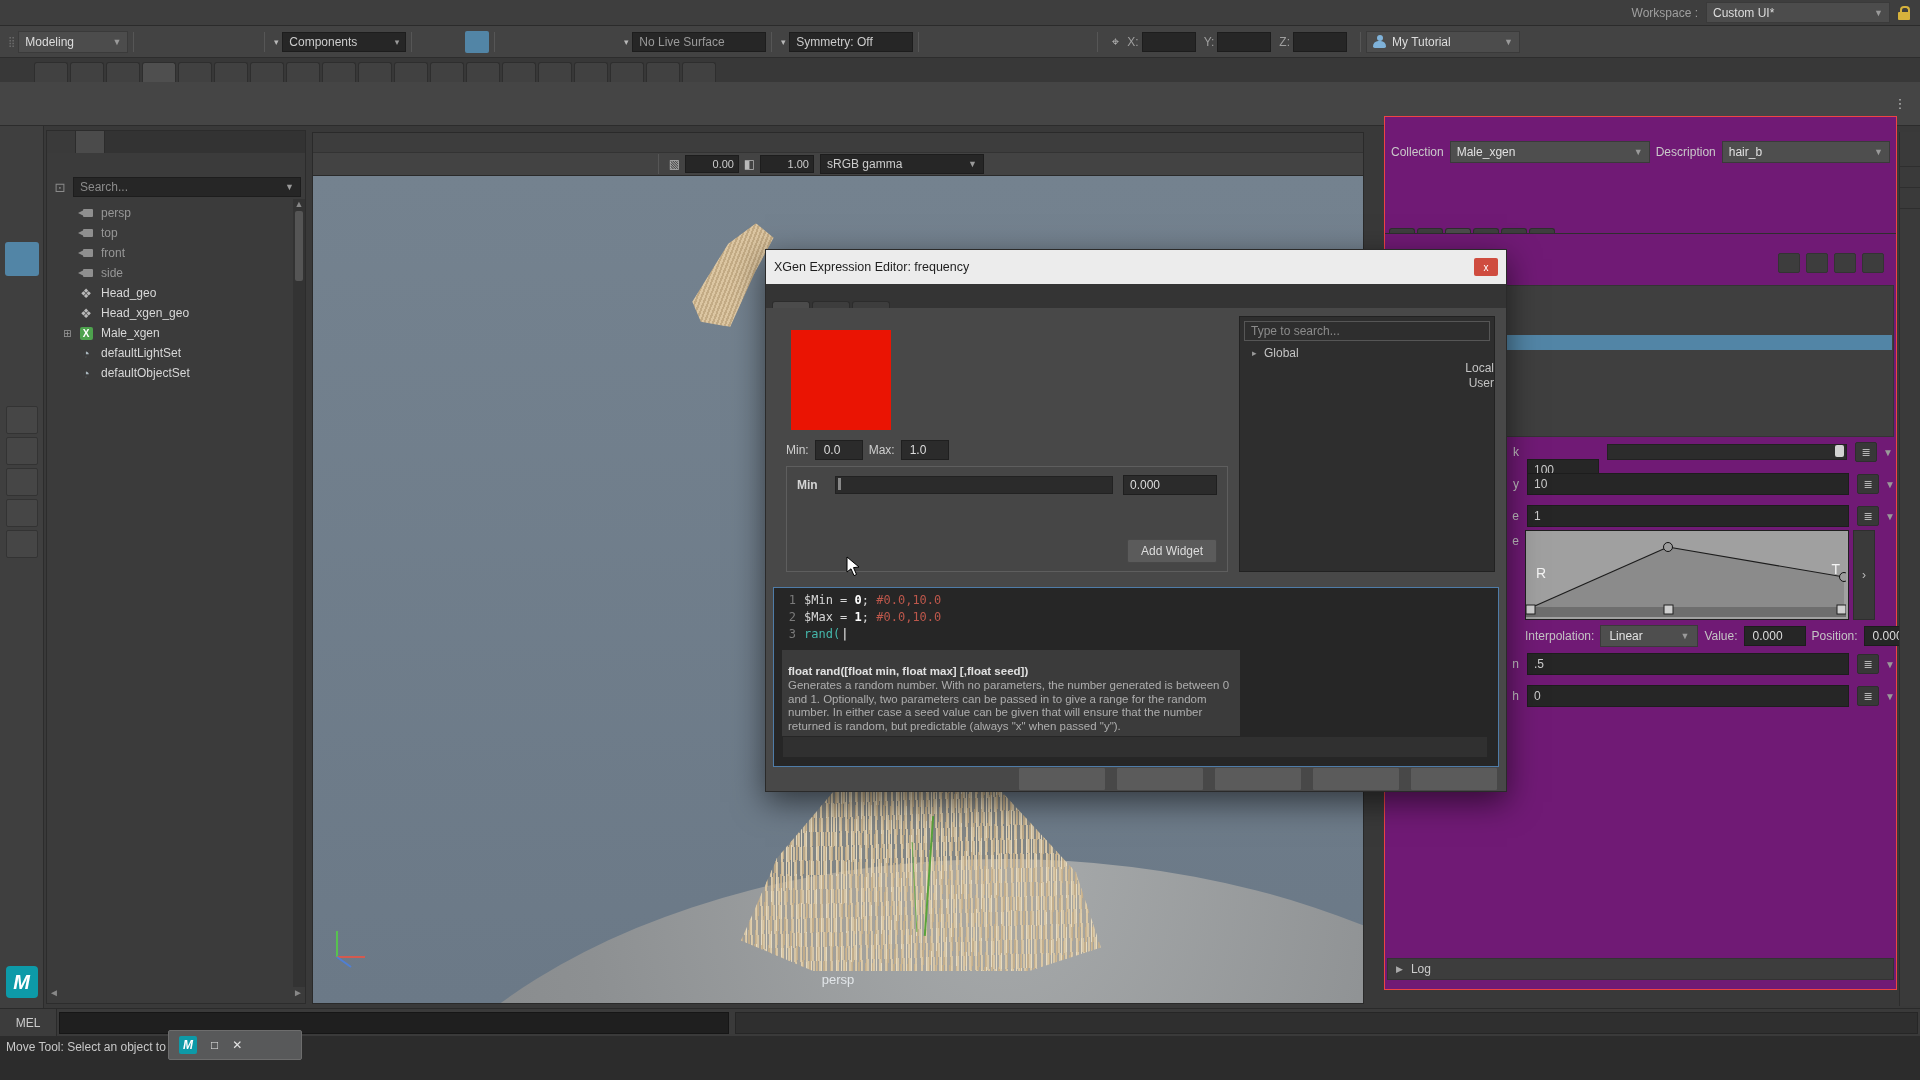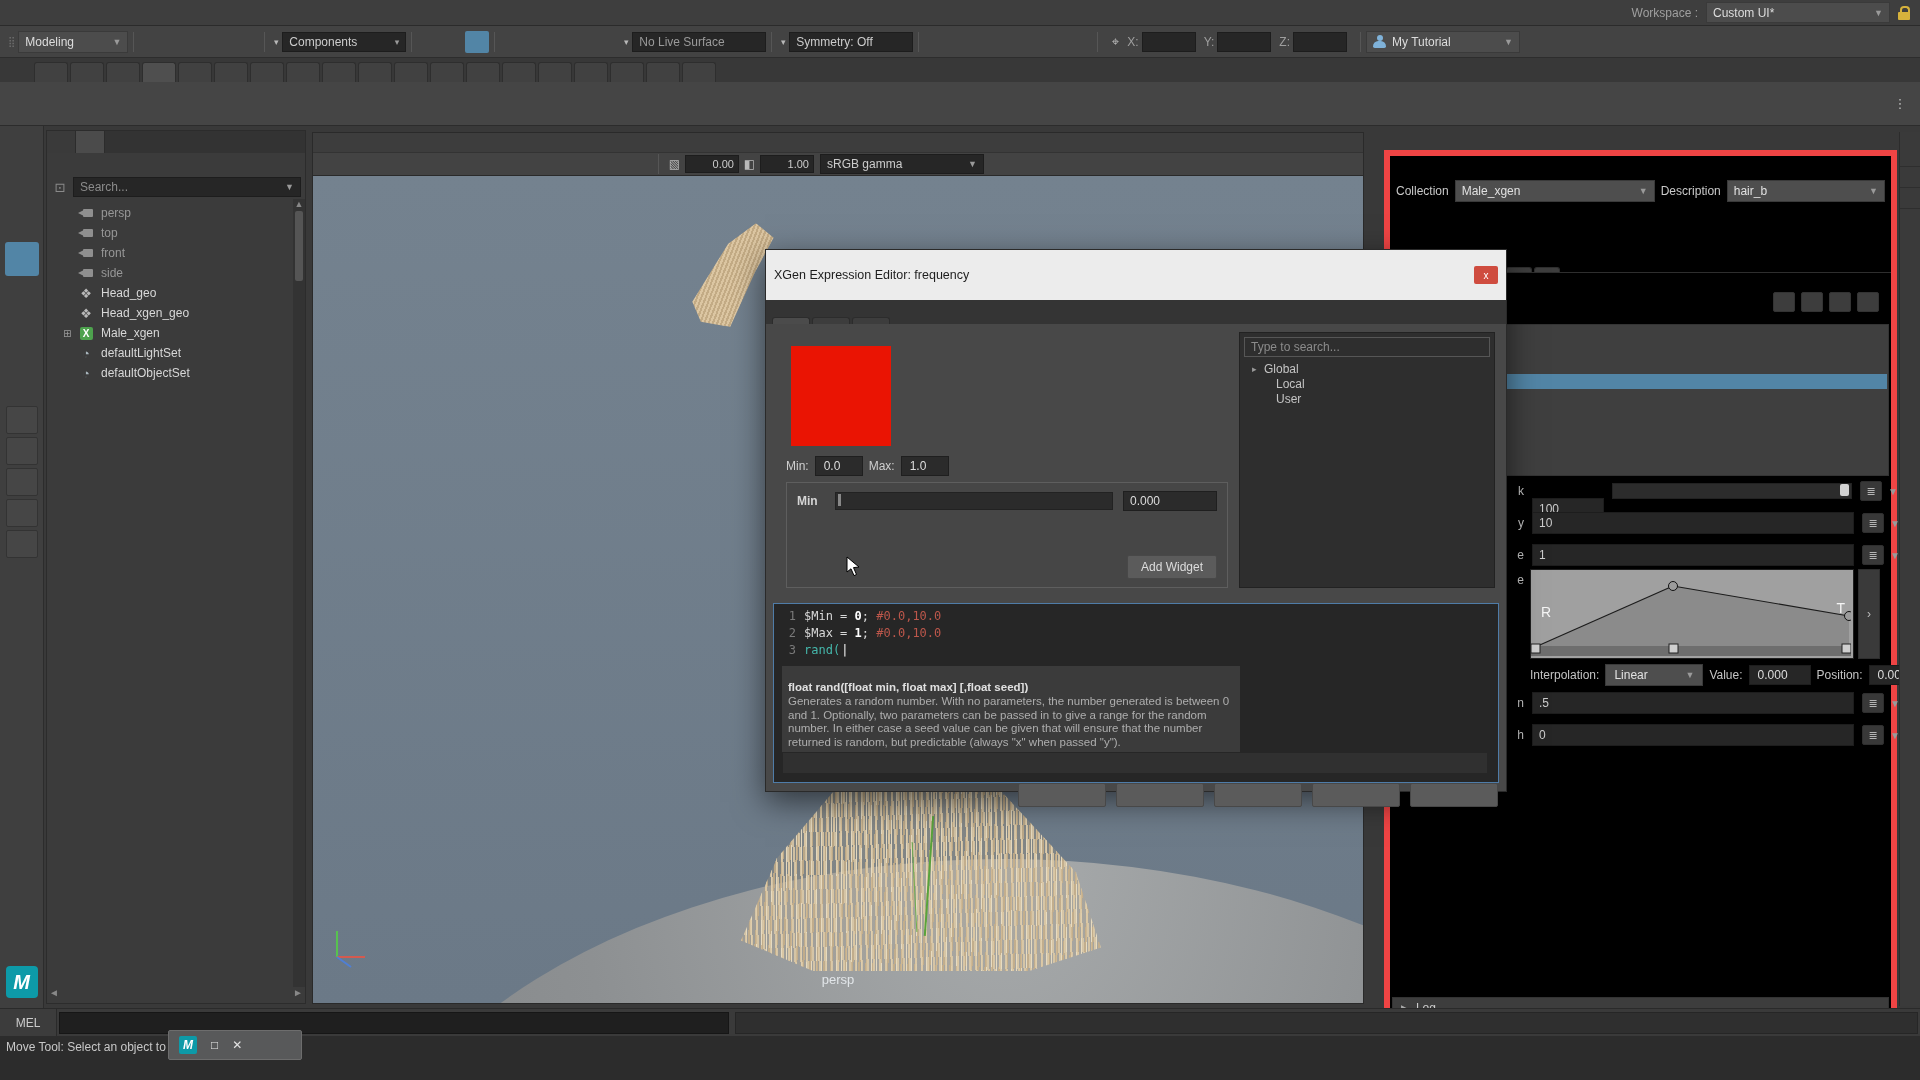--- a/index.html
+++ b/index.html
@@ -81,21 +81,21 @@
       linear-gradient(rgba(190,165,125,.35),rgba(190,165,125,.15));
     clip-path:polygon(46% 0,60% 3%,93% 58%,100% 90%,80% 100%,20% 100%,0 87%,10% 52%,36% 5%);}
   #hair .strand{position:absolute;left:52%;top:34%;width:2px;height:120px;background:#59a33c;transform:rotate(4deg);}
   #hair .strand2{position:absolute;left:48%;top:45%;width:1px;height:90px;background:#6fae4e;transform:rotate(-3deg);}
   #horn{position:absolute;left:376px;top:46px;width:106px;height:106px;transform:rotate(6deg);
     background:repeating-linear-gradient(105deg,#dcc6a2 0 2px,#c3ab85 2px 4px);
     clip-path:polygon(6% 80%,34% 22%,58% 0,76% 12%,62% 46%,44% 100%,16% 98%);}
   #persp-label{position:absolute;left:0;right:0;bottom:16px;text-align:center;color:#e2e6e9;font-size:13px;}
   #axis{position:absolute;left:10px;bottom:34px;}
   
-  #xgenpanel{left:1384px;top:150px;width:513px;height:874px;background:#000000;border:6px solid #ef4444;box-sizing:border-box;}
+  #xgenpanel{left:1384px;top:116px;width:513px;height:874px;background:#701a75;border:1px solid #ef4444;box-sizing:border-box;}
   #xg-menus{display:flex;gap:16px;align-items:center;height:22px;padding-left:8px;}
   #xg-collrow{display:flex;align-items:center;height:26px;padding:0 6px;gap:6px;}
   #xg-collrow .lab{color:#c9c9c9;}
   #xg-collrow .seldd{background:#4e4e4e;border:1px solid #3a3a3a;height:20px;display:flex;align-items:center;padding:0 6px;color:#e0e0e0;}
   .xg-ic{width:40px;height:34px;display:flex;align-items:center;justify-content:center;color:#74a85e;font-size:22px;}
   #xg-tabs{display:flex;height:24px;align-items:flex-end;border-bottom:1px solid #2e2e2e;padding-left:4px;}
   #xg-tabs .tab{padding:2px 12px;color:#9d9d9d;background:#3e3e3e;border:1px solid #2e2e2e;border-bottom:none;margin-right:2px;border-radius:3px 3px 0 0;font-size:12px;}
   #xg-tabs .tab.active{background:#4c4c4c;color:#f2f2f2;font-weight:bold;}
   #xg-strip{position:absolute;left:0;right:0;top:124px;height:44px;}
   #xg-strip .row{position:absolute;right:12px;top:12px;gap:6px;}
@@ -120,42 +120,42 @@
   #interp{position:absolute;left:140px;top:94px;display:flex;align-items:center;gap:6px;height:24px;}
   #interp .lab{color:#c4c4c4;}
   #interp .seldd{background:#4e4e4e;border:1px solid #3a3a3a;height:20px;display:flex;align-items:center;padding:0 8px;color:#e2e2e2;width:80px;}
   #interp .vfld{background:#262626;border:1px solid #1d1d1d;height:18px;display:flex;align-items:center;padding:0 8px;color:#ddd;width:44px;}
   #xg-log{position:absolute;left:2px;right:2px;top:841px;height:20px;background:#3d3d3d;border:1px solid #333;display:flex;align-items:center;gap:8px;padding-left:8px;color:#ccc;}
   
   #sidetabs{left:1899px;top:132px;width:21px;height:874px;background:#3a3a3a;border-left:1px solid #2c2c2c;display:flex;flex-direction:column;gap:12px;padding-top:14px;box-sizing:border-box;}
   #sidetabs .vtab{writing-mode:vertical-rl;color:#9a9a9a;font-size:11px;padding:10px 0;border-bottom:1px solid #2e2e2e;text-align:center;}
   
   #dialog{left:765px;top:249px;width:740px;height:541px;background:#484848;border:1px solid #2a2a2a;box-shadow:0 10px 30px rgba(0,0,0,.55);z-index:40;}
-  #dlg-title{height:26px;background:#ececec;display:flex;align-items:center;padding:12px 8px;color:#1e1e1e;font-size:12.5px;}
+  #dlg-title{height:26px;background:#ececec;display:flex;align-items:center;padding:4px 8px;color:#1e1e1e;font-size:12.5px;}
   #dlg-close{margin-left:auto;width:24px;height:18px;background:#cf4c3f;color:#fff;font-size:10px;display:flex;align-items:center;justify-content:center;border-radius:2px;}
   #dlg-tabs{height:24px;background:#343434;display:flex;align-items:flex-end;padding-left:6px;}
   #dlg-tabs .tab{padding:3px 18px;color:#9d9d9d;background:#3d3d3d;border:1px solid #2c2c2c;border-bottom:none;margin-right:2px;border-radius:3px 3px 0 0;}
   #dlg-tabs .tab.active{background:#4b4b4b;color:#f2f2f2;font-weight:bold;}
   #dlg-body{position:relative;height:491px;}
   #swatch{position:absolute;left:25px;top:22px;width:100px;height:100px;background:#ea1403;}
   #mmrow{position:absolute;left:20px;top:132px;display:flex;align-items:center;gap:6px;}
   #mmrow .mbox{background:#2b2b2b;border:1px solid #1f1f1f;height:18px;display:flex;align-items:center;padding:0 8px;color:#ddd;width:30px;}
   #groupbox{position:absolute;left:20px;top:158px;width:440px;height:104px;border:1px solid #5e5e5e;background:#464646;}
   .srow{display:flex;align-items:center;height:20px;margin:8px 10px 0 10px;}
   .srow .slab{width:38px;color:#d5d5d5;font-weight:bold;}
   .srow .strack{position:relative;flex:1;height:16px;background:#2b2b2b;border:1px solid #222;margin-right:10px;}
   .srow .scursor{position:absolute;left:2px;top:1px;width:3px;height:12px;background:#888;}
   .srow.max .sfill{position:absolute;left:0;top:0;width:13%;height:100%;background:#4a4a4a;border-right:3px solid #9a9a9a;}
   .srow .sval{width:80px;height:18px;background:#2b2b2b;border:1px solid #1f1f1f;display:flex;align-items:center;padding:0 6px;color:#ddd;}
   #addwidget{position:absolute;right:10px;bottom:8px;width:88px;height:22px;}
   #dlg-search{position:absolute;left:473px;top:8px;width:254px;height:254px;background:#2e2e2e;border:1px solid #222;}
   #dlg-search .sfld{margin:4px;height:18px;background:#2e2e2e;border:1px solid #565656;color:#8b8b8b;display:flex;align-items:center;padding:0 6px;}
   #dlg-search .ti{display:flex;align-items:center;height:15px;color:#c4c4c4;padding-left:12px;font-size:12px;}
   #dlg-search .ti .arr{width:12px;color:#9a9a9a;font-size:9px;}
-  #dlg-search .ti.indent{padding-left:24px;}
+  #dlg-search .ti.indent{padding-left:16px;justify-content:flex-end;}
   #codearea{position:absolute;left:7px;top:279px;width:726px;height:180px;background:#262626;border:1px solid #4f7ca8;box-sizing:border-box;padding:4px 0 0 4px;font-family:"DejaVu Sans Mono","Liberation Mono",monospace;font-size:12px;}
   .cline{display:flex;height:17px;line-height:17px;}
   .cline .lnum{width:18px;color:#7a7a7a;text-align:right;margin-right:8px;flex:none;}
   .cline .seg-a{color:#d8d8d8;white-space:pre;}
   .cline .seg-b{color:#fff;font-weight:bold;white-space:pre;}
   .cline .seg-c{color:#d8d8d8;white-space:pre;}
   .cline .seg-d{color:#bd574b;white-space:pre;}
   .cline .seg-f{color:#45b8ac;white-space:pre;}
   .cline .caret{color:#f2f2f2;margin-left:1px;}
   #docbox{position:absolute;left:8px;top:62px;width:446px;padding:15px 6px;background:#3b3b3b;font-family:"Liberation Sans",sans-serif;}

